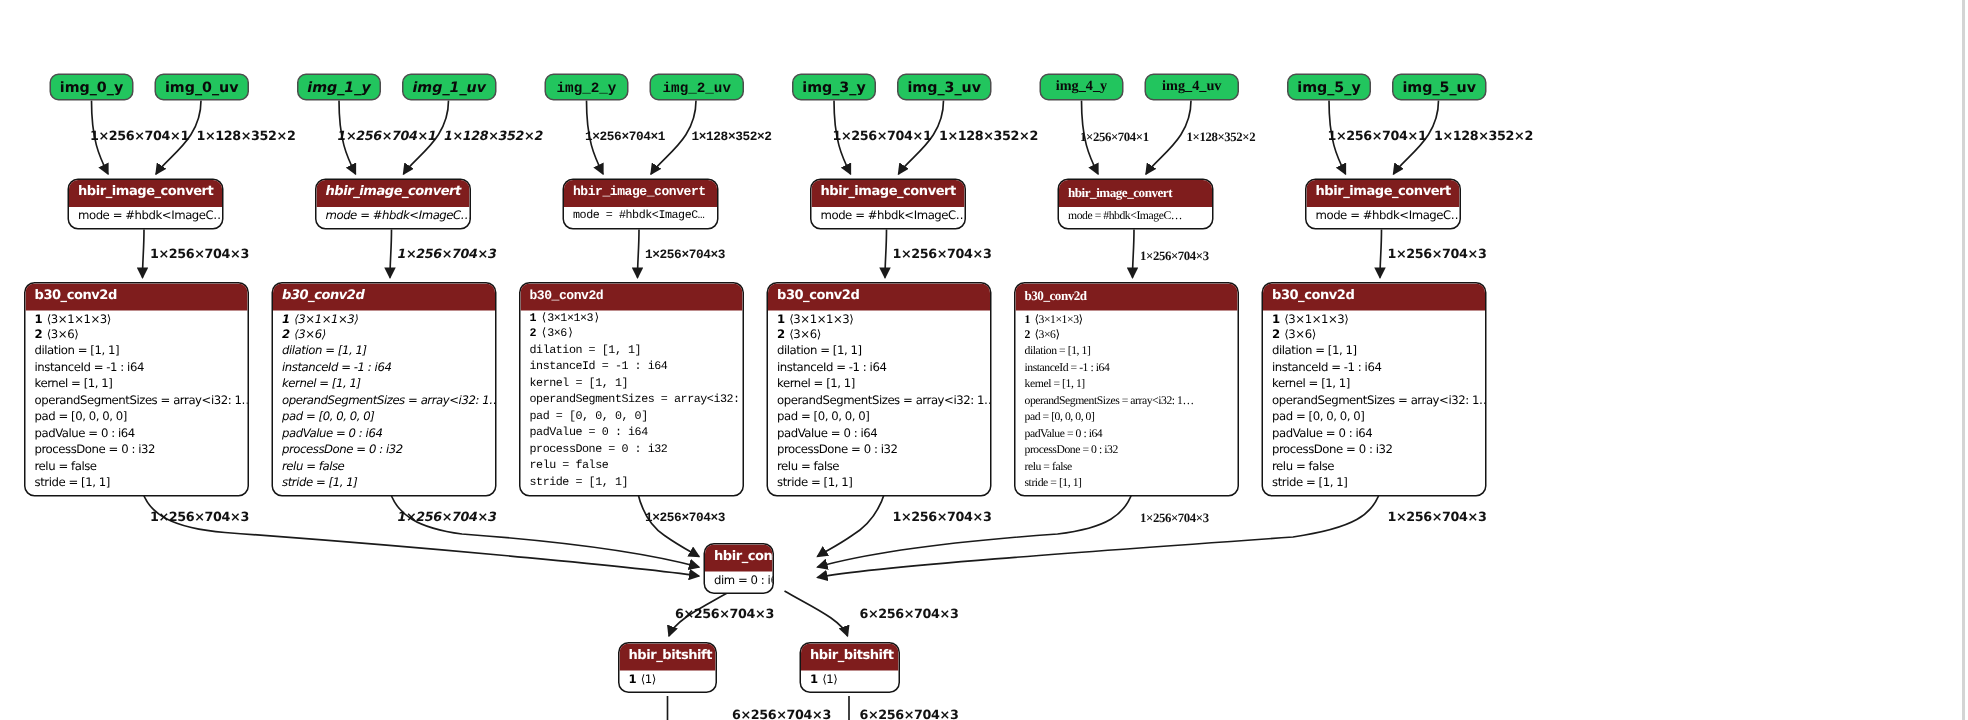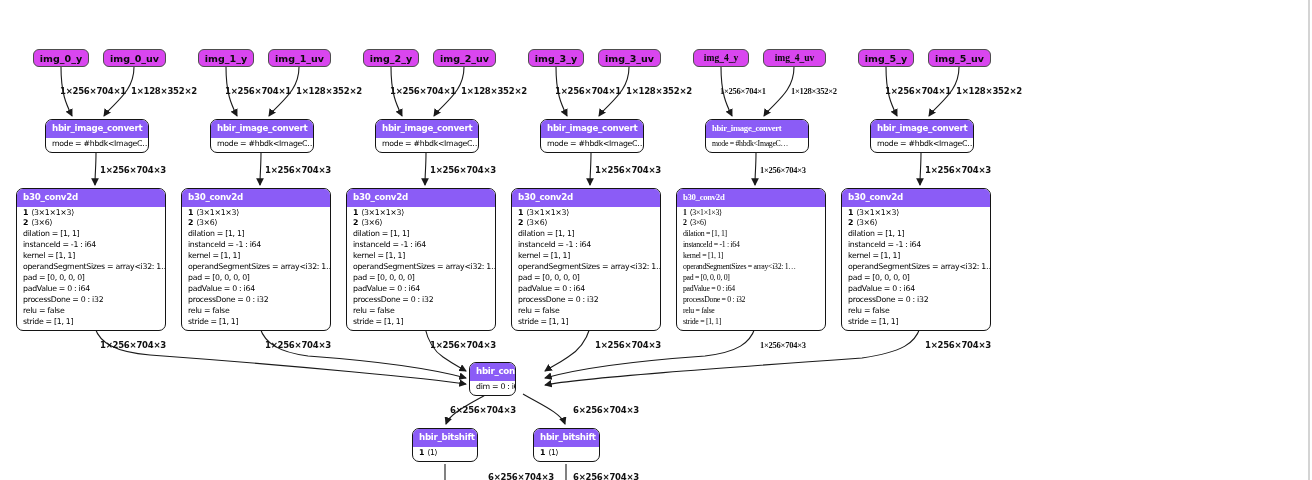--- a/index.html
+++ b/index.html
@@ -4,36 +4,36 @@
 <style>
   html,body{margin:0;padding:0;}
   body{width:1312px;height:480px;overflow:hidden;background:#ffffff;
        font-family:"DejaVu Sans", sans-serif;}
   .canvas{position:relative;width:1312px;height:480px;background:#fff;}
   .edges{position:absolute;left:0;top:0;width:1312px;height:480px;pointer-events:none;}
   .gedges{position:absolute;left:0;top:0;width:170px;height:200px;pointer-events:none;overflow:visible;}
 
   .group{position:absolute;top:0;width:170px;height:480px;}
   .group:nth-of-type(1){left:0;}
-  .group:nth-of-type(2){left:165px;}
-  .group:nth-of-type(3){left:330px;}
+  .group:nth-of-type(2){left:165px;font-style:italic;}
+  .group:nth-of-type(3){left:330px;font-family:Liberation Mono, monospace;}
   .group:nth-of-type(4){left:495px;}
   .group:nth-of-type(5){left:660px;font-family:Liberation Serif, serif;}
   .group:nth-of-type(6){left:825px;}
 
-  .inode{position:absolute;top:49px;height:18px;background:#d946ef;
+  .inode{position:absolute;top:49px;height:18px;background:#22c55e;
          border:1.4px solid #4d4d4d;border-radius:6px;box-sizing:border-box;
          display:flex;align-items:center;justify-content:center;
          font-size:9.5px;font-weight:bold;color:#0a0a0a;white-space:nowrap;}
   .iy{left:33px;width:56px;}
   .iuv{left:103px;width:63px;}
 
   .opnode{position:absolute;background:#ffffff;border:1.2px solid #141414;
           border-radius:7px;box-sizing:border-box;overflow:hidden;}
-  .hdr{background:#8b5cf6;color:#fff;font-weight:bold;font-size:8.7px;
+  .hdr{background:#7f1d1d;color:#fff;font-weight:bold;font-size:8.7px;
        letter-spacing:-0.3px;padding:3px 6px 3px;line-height:11.5px;white-space:nowrap;}
   .battr{padding:1px 6px 3px;}
   .attr{font-size:7.8px;letter-spacing:-0.3px;line-height:10.9px;
         color:#000;white-space:nowrap;}
   .attr b{font-weight:bold;margin-right:3px;}
 
   .convert{left:45px;top:119px;width:104px;}
   .conv2d{left:16px;top:188px;width:150px;}
   .concat-node{left:469px;top:362px;width:47px;}
   .bitshift1{left:412px;top:428px;width:66px;}

